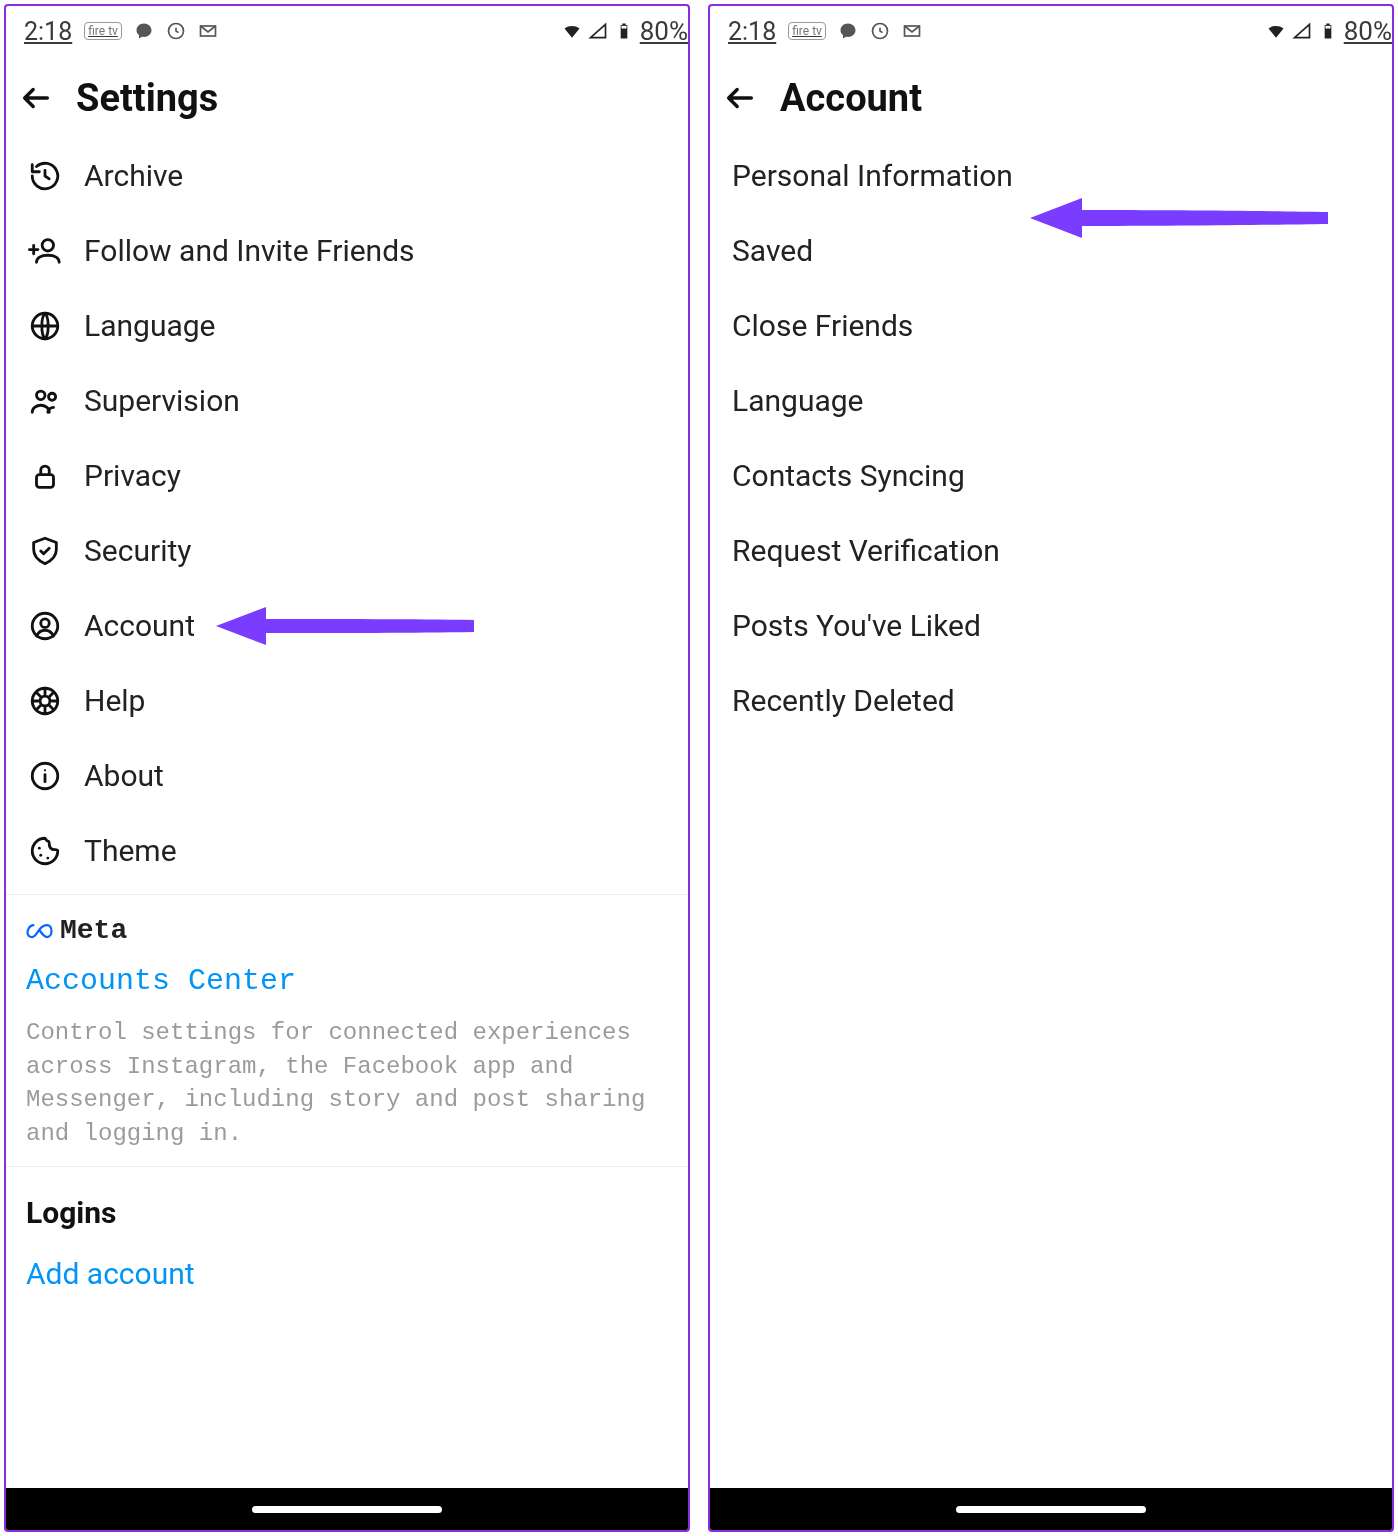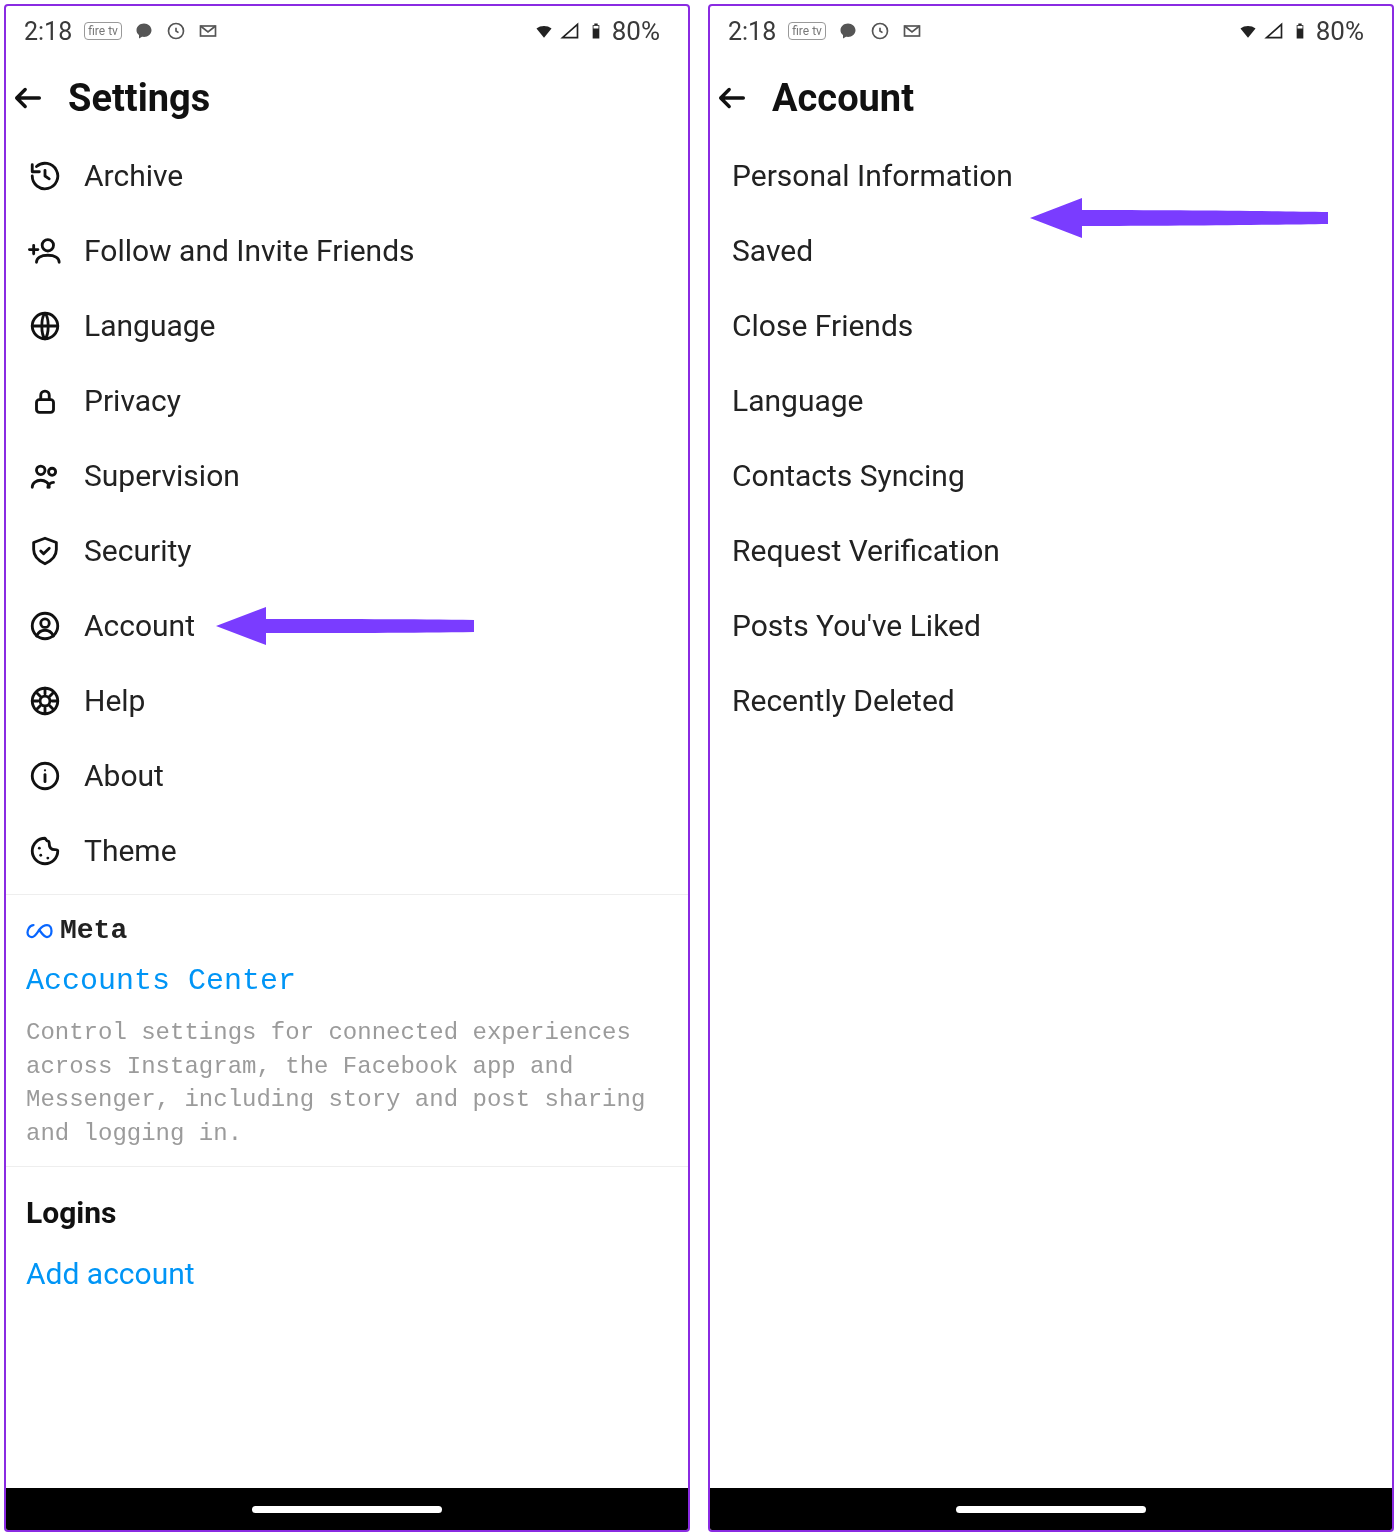--- a/index.html
+++ b/index.html
@@ -19,23 +19,24 @@
     background: #fff;
     display: flex;
     flex-direction: column;
     position: relative;
     overflow: hidden;
   }
   .statusbar {
     display: flex;
     justify-content: space-between;
     align-items: center;
-    padding: 10px 28px 6px 18px;
+    padding: 10px 0 6px 18px;
     font-size: 24px;
     color: #3a3a3a;
+    text-decoration: underline;
   }
   .status-left {
     display: flex;
     align-items: center;
     gap: 12px;
   }
   .status-right {
     display: flex;
     align-items: center;
     gap: 6px;
@@ -48,21 +49,21 @@
     font-size: 12px;
     padding: 1px 3px;
     color: #777;
   }
   .status-ic { width: 20px; height: 20px; display:inline-flex; align-items:center; justify-content:center; }
   .status-ic svg { width:100%; height:100%; }
   .header {
     display: flex;
     align-items: center;
     gap: 22px;
-    padding: 24px 20px 18px 4px;
+    padding: 24px 20px 18px 12px;
   }
   .header-title {
     font-size: 38px;
     font-weight: 700;
     color: #111;
   }
   .back-btn {
     width: 36px; height: 36px;
     display:flex; align-items:center; justify-content:center;
     cursor:pointer;
@@ -240,37 +241,37 @@
             <circle cx="12" cy="12" r="9"></circle>
             <path d="M3 12h18M12 3c3 3 3 15 0 18M12 3c-3 3-3 15 0 18"></path>
           </svg>
         </span>
       <span>Language</span>
     </div>
 
     <div class="row">
       <span class="ic">
           <svg viewBox="0 0 24 24">
-            <rect x="6" y="11" width="12" height="9" rx="2"></rect>
-            <path d="M9 11V8a3 3 0 0 1 6 0v3"></path>
-          </svg>
-        </span>
-      <span>Privacy</span>
-    </div>
-
-    <div class="row">
-      <span class="ic">
-          <svg viewBox="0 0 24 24">
             <circle cx="9" cy="8" r="3"></circle>
             <circle cx="17" cy="9" r="2.5"></circle>
             <path d="M3 20c0-3 3-5 6-5s6 2 6 5"></path>
             <path d="M14 20c0-2 2-3.5 4-3.5"></path>
           </svg>
         </span>
       <span>Supervision</span>
+    </div>
+
+    <div class="row">
+      <span class="ic">
+          <svg viewBox="0 0 24 24">
+            <rect x="6" y="11" width="12" height="9" rx="2"></rect>
+            <path d="M9 11V8a3 3 0 0 1 6 0v3"></path>
+          </svg>
+        </span>
+      <span>Privacy</span>
     </div>
 
     <div class="row">
       <span class="ic">
           <svg viewBox="0 0 24 24">
             <path d="M12 3l8 3v5c0 5-3.5 8-8 10-4.5-2-8-5-8-10V6l8-3z"></path>
             <path d="M9 12l2 2 4-4"></path>
           </svg>
         </span>
       <span>Security</span>

